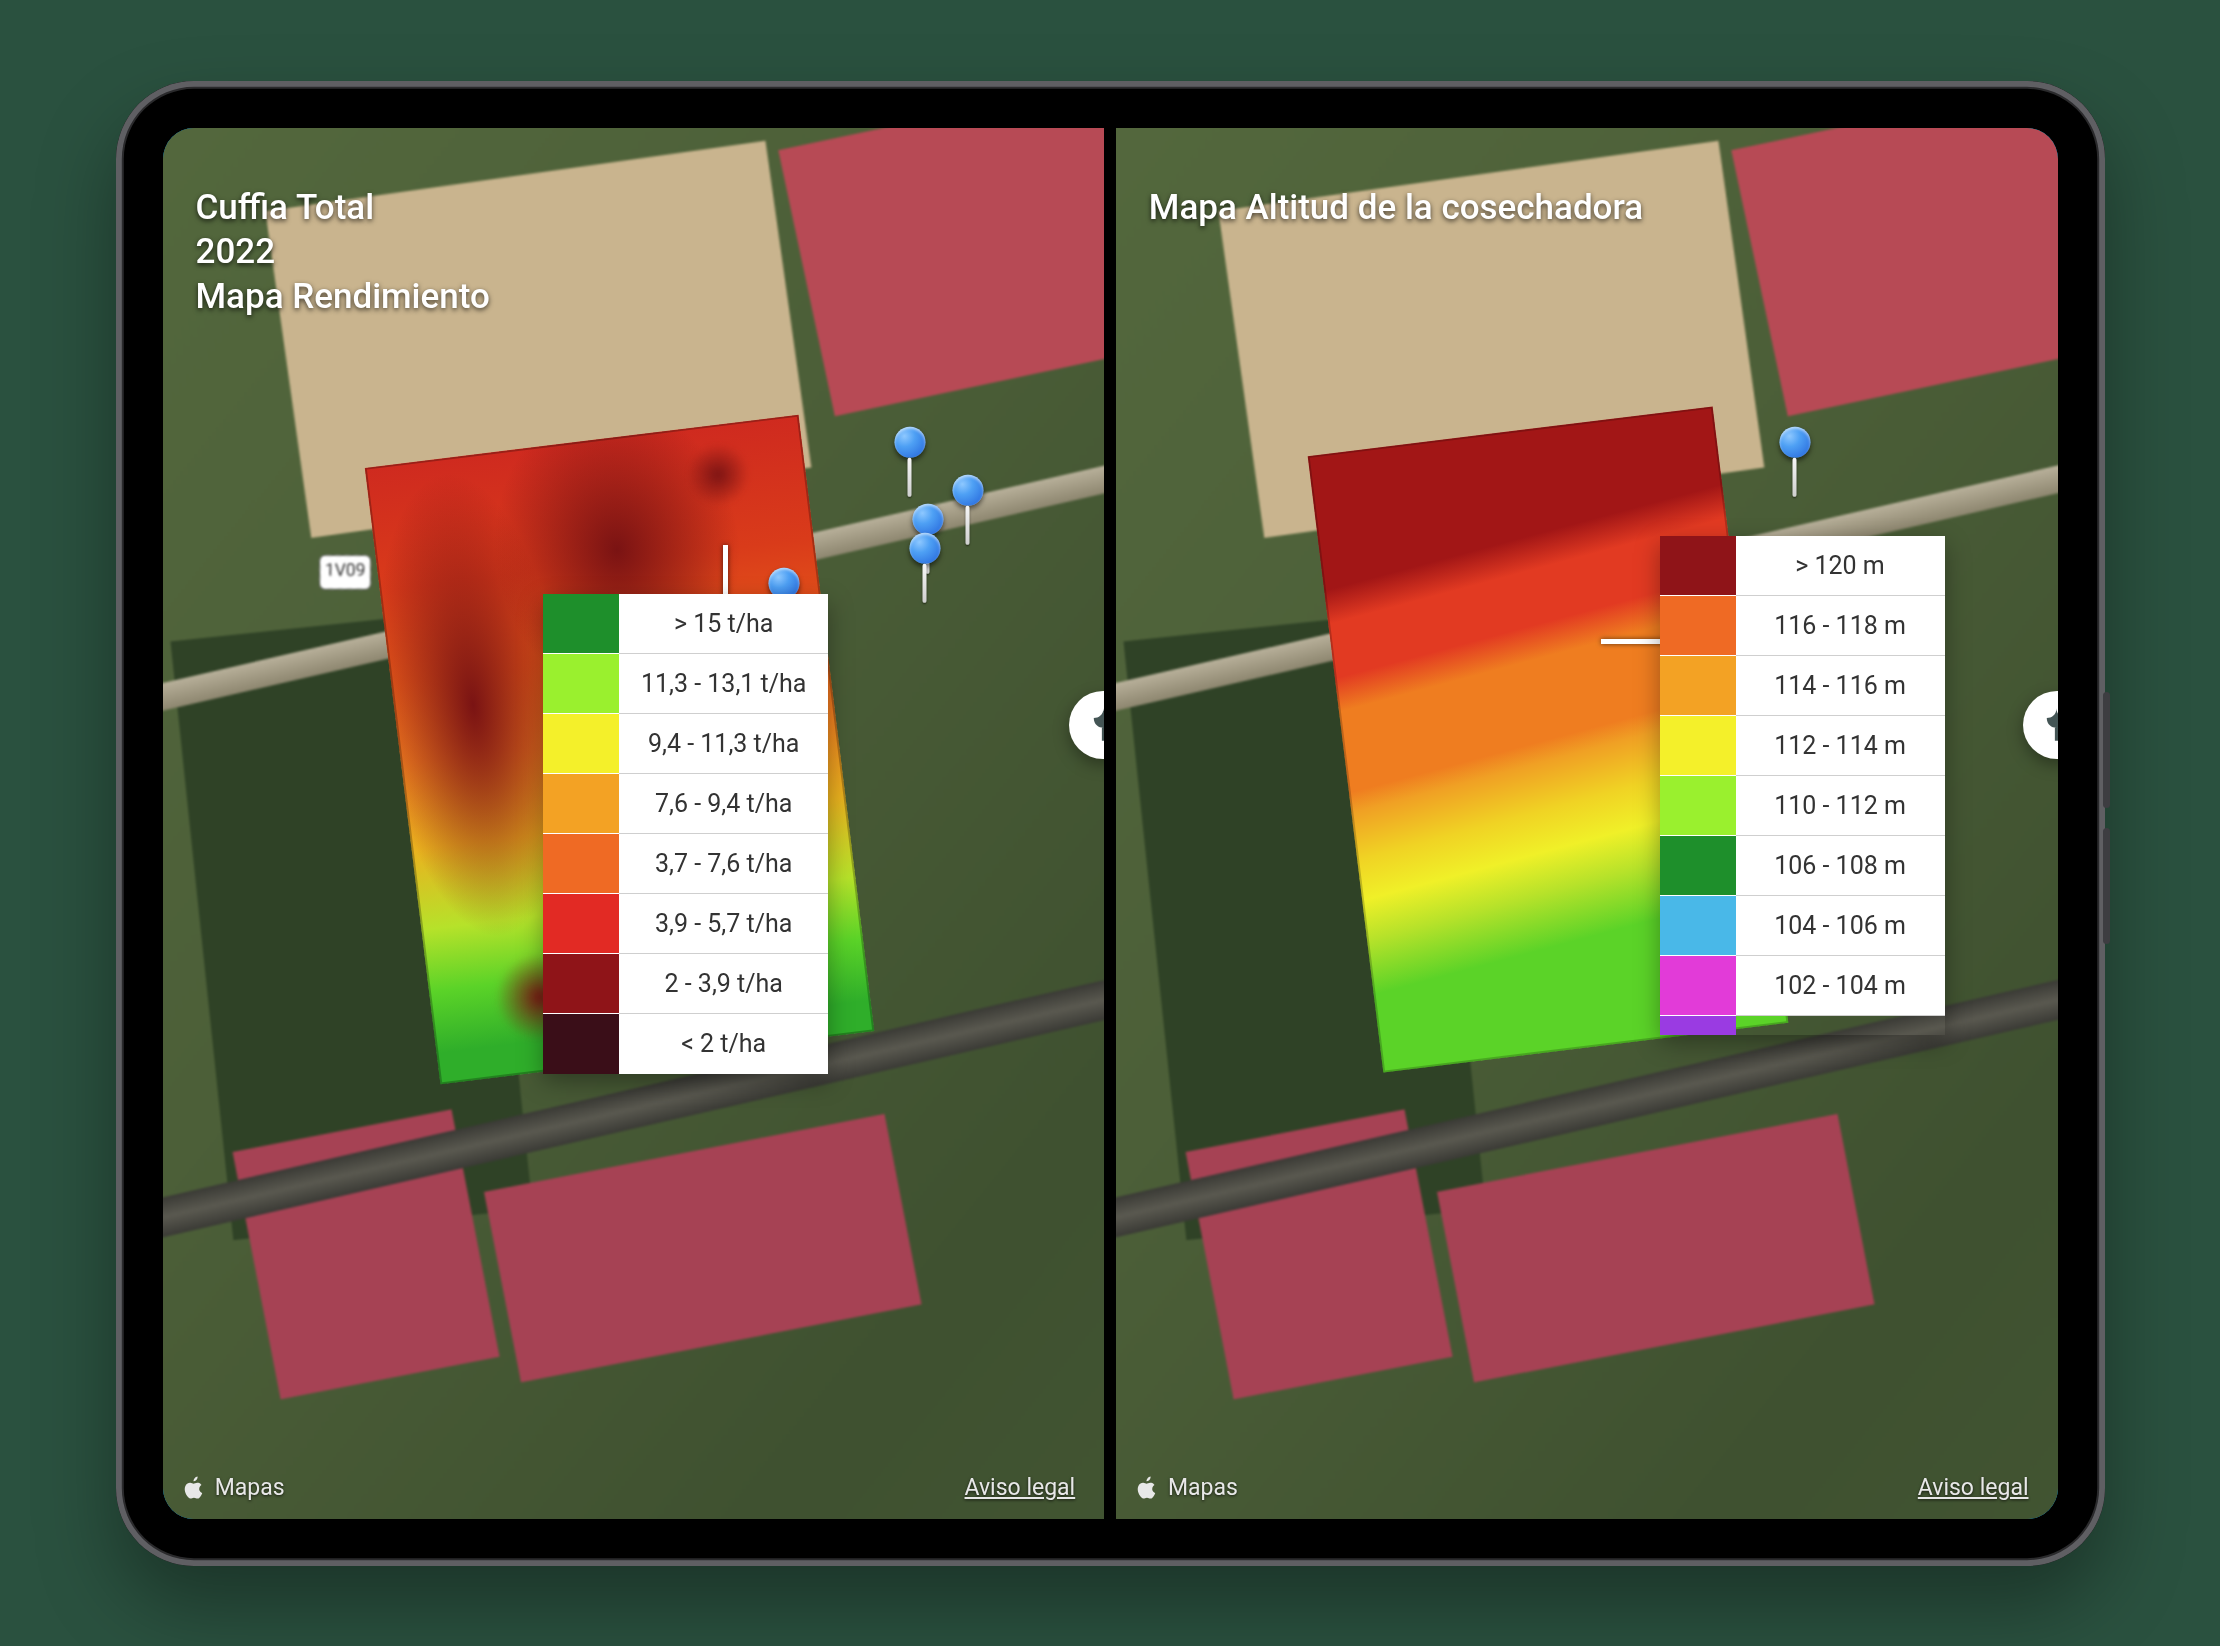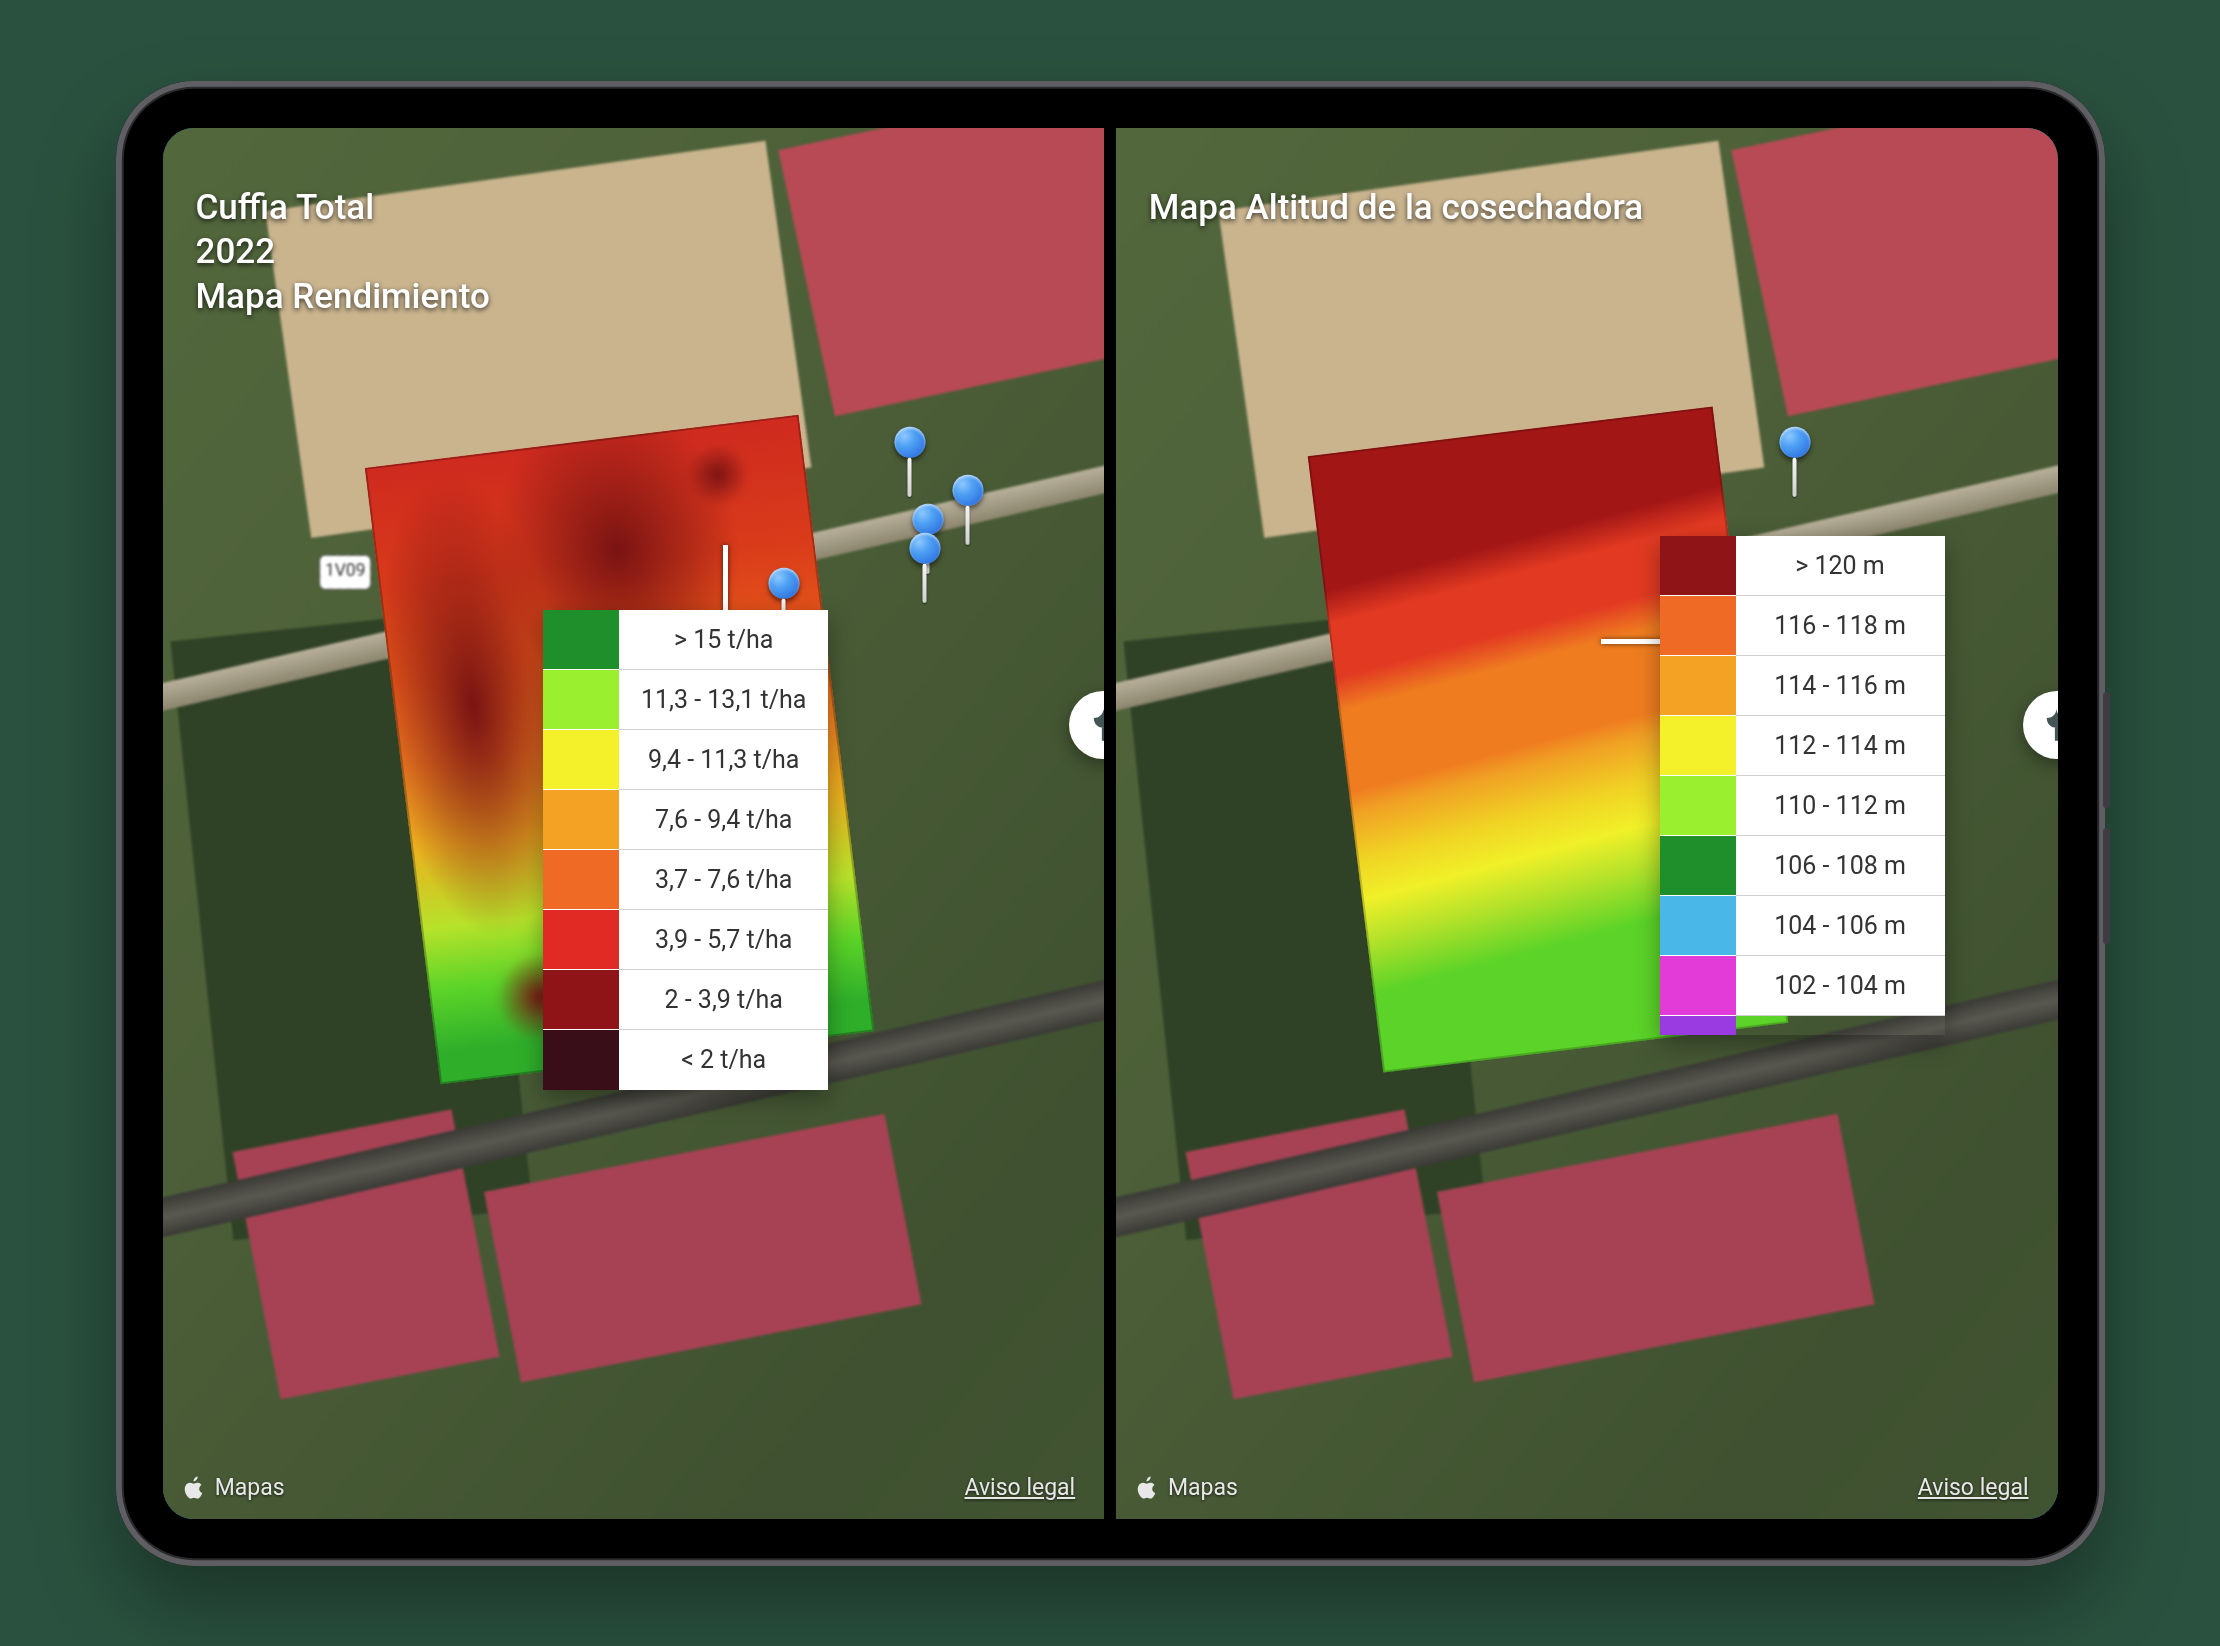--- a/index.html
+++ b/index.html
@@ -187,21 +187,21 @@
                 <div class="head"></div>
                 <div class="stick"></div>
               </div>
               <div class="pin" style="left: 573px; top: 582px;">
                 <div class="head"></div>
                 <div class="stick"></div>
               </div>
             </div>
       <div class="crosshair" style="left:563px;top:514px"></div>
 
-      <div class="legend" id="legend-left" style="right:276px;top:466px;margin-top:16px;">
+      <div class="legend" id="legend-left" style="right:276px;top:466px;">
               <div class="legend-row">
                 <div class="legend-swatch" style="background: rgb(30, 143, 43);"></div>
                 <div class="legend-label">&gt; 15 t/ha</div>
               </div>
               <div class="legend-row">
                 <div class="legend-swatch" style="background: rgb(154, 240, 46);"></div>
                 <div class="legend-label">11,3 - 13,1 t/ha</div>
               </div>
               <div class="legend-row">
                 <div class="legend-swatch" style="background: rgb(244, 240, 42);"></div>

